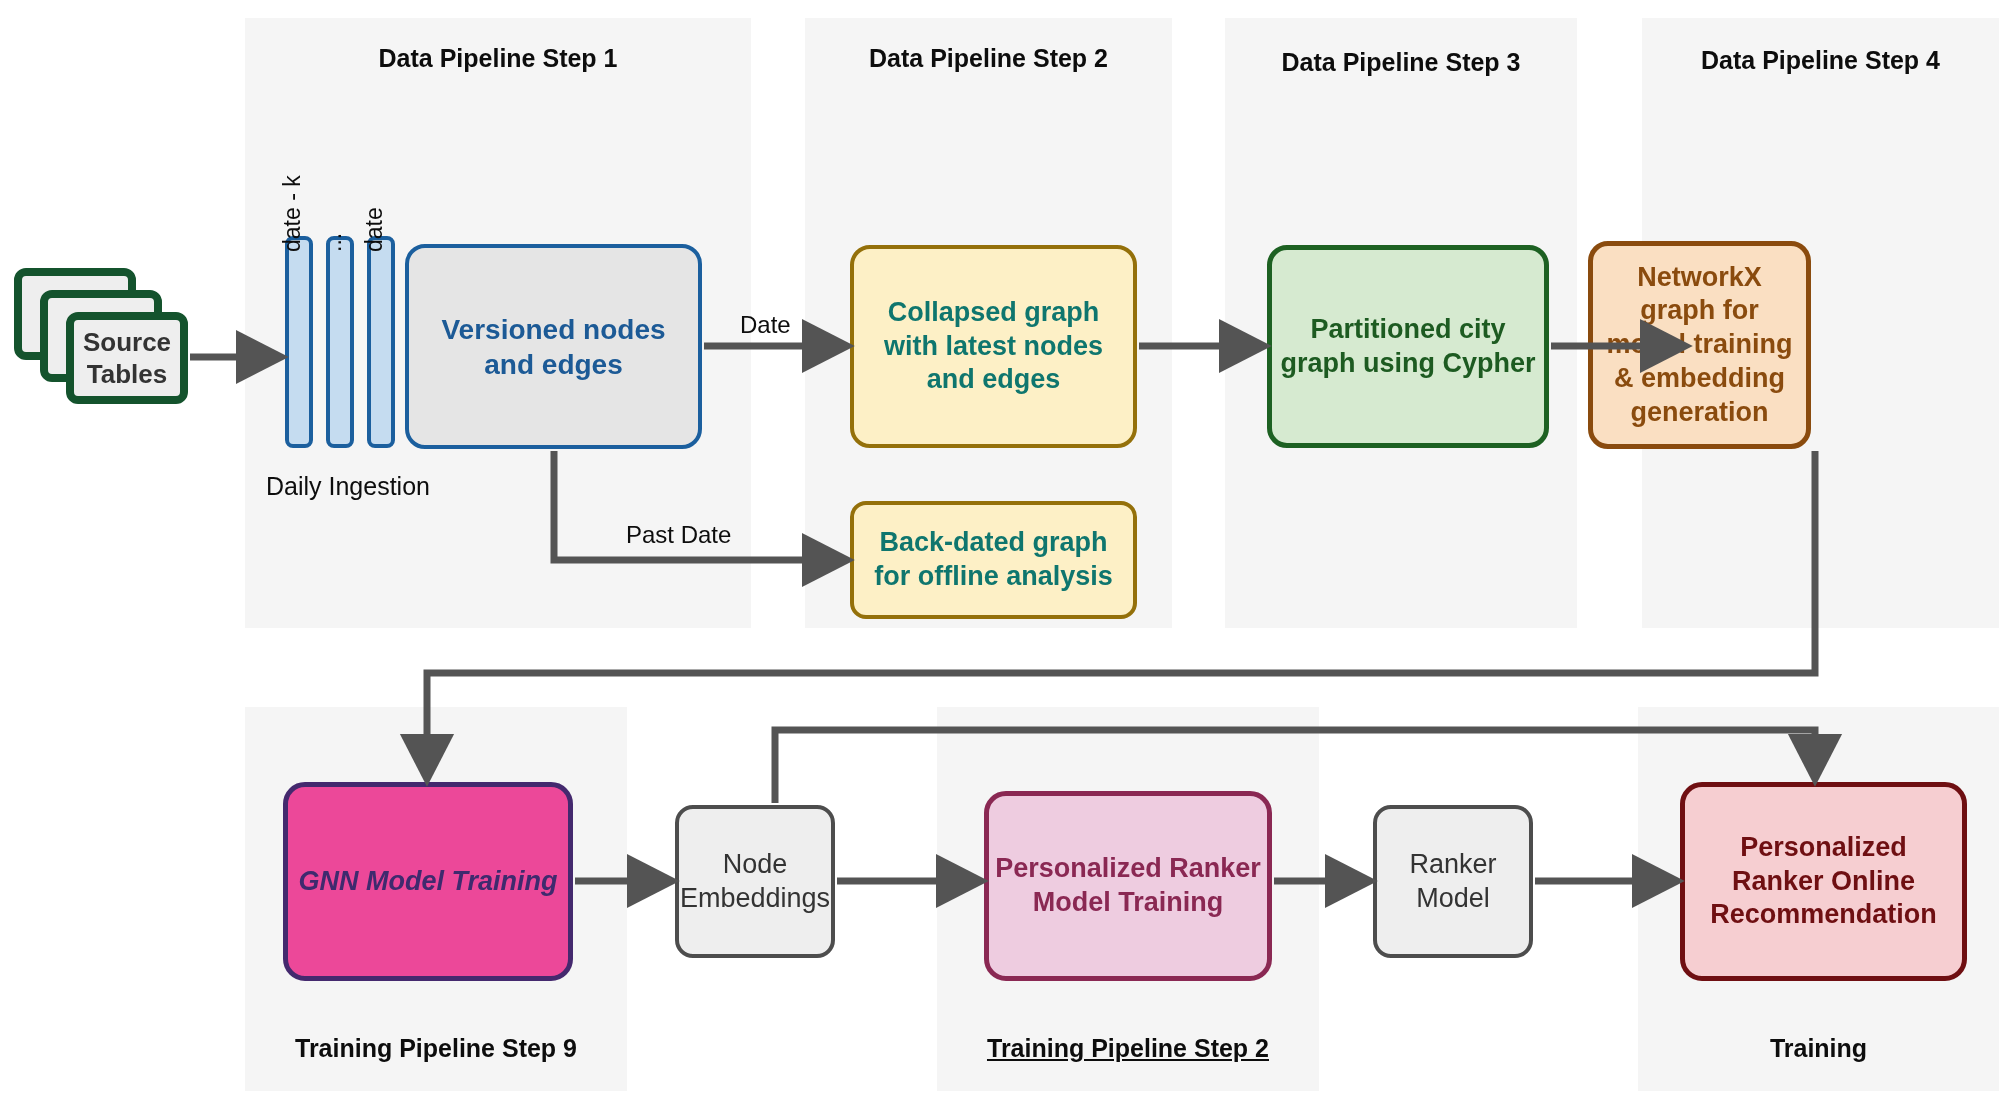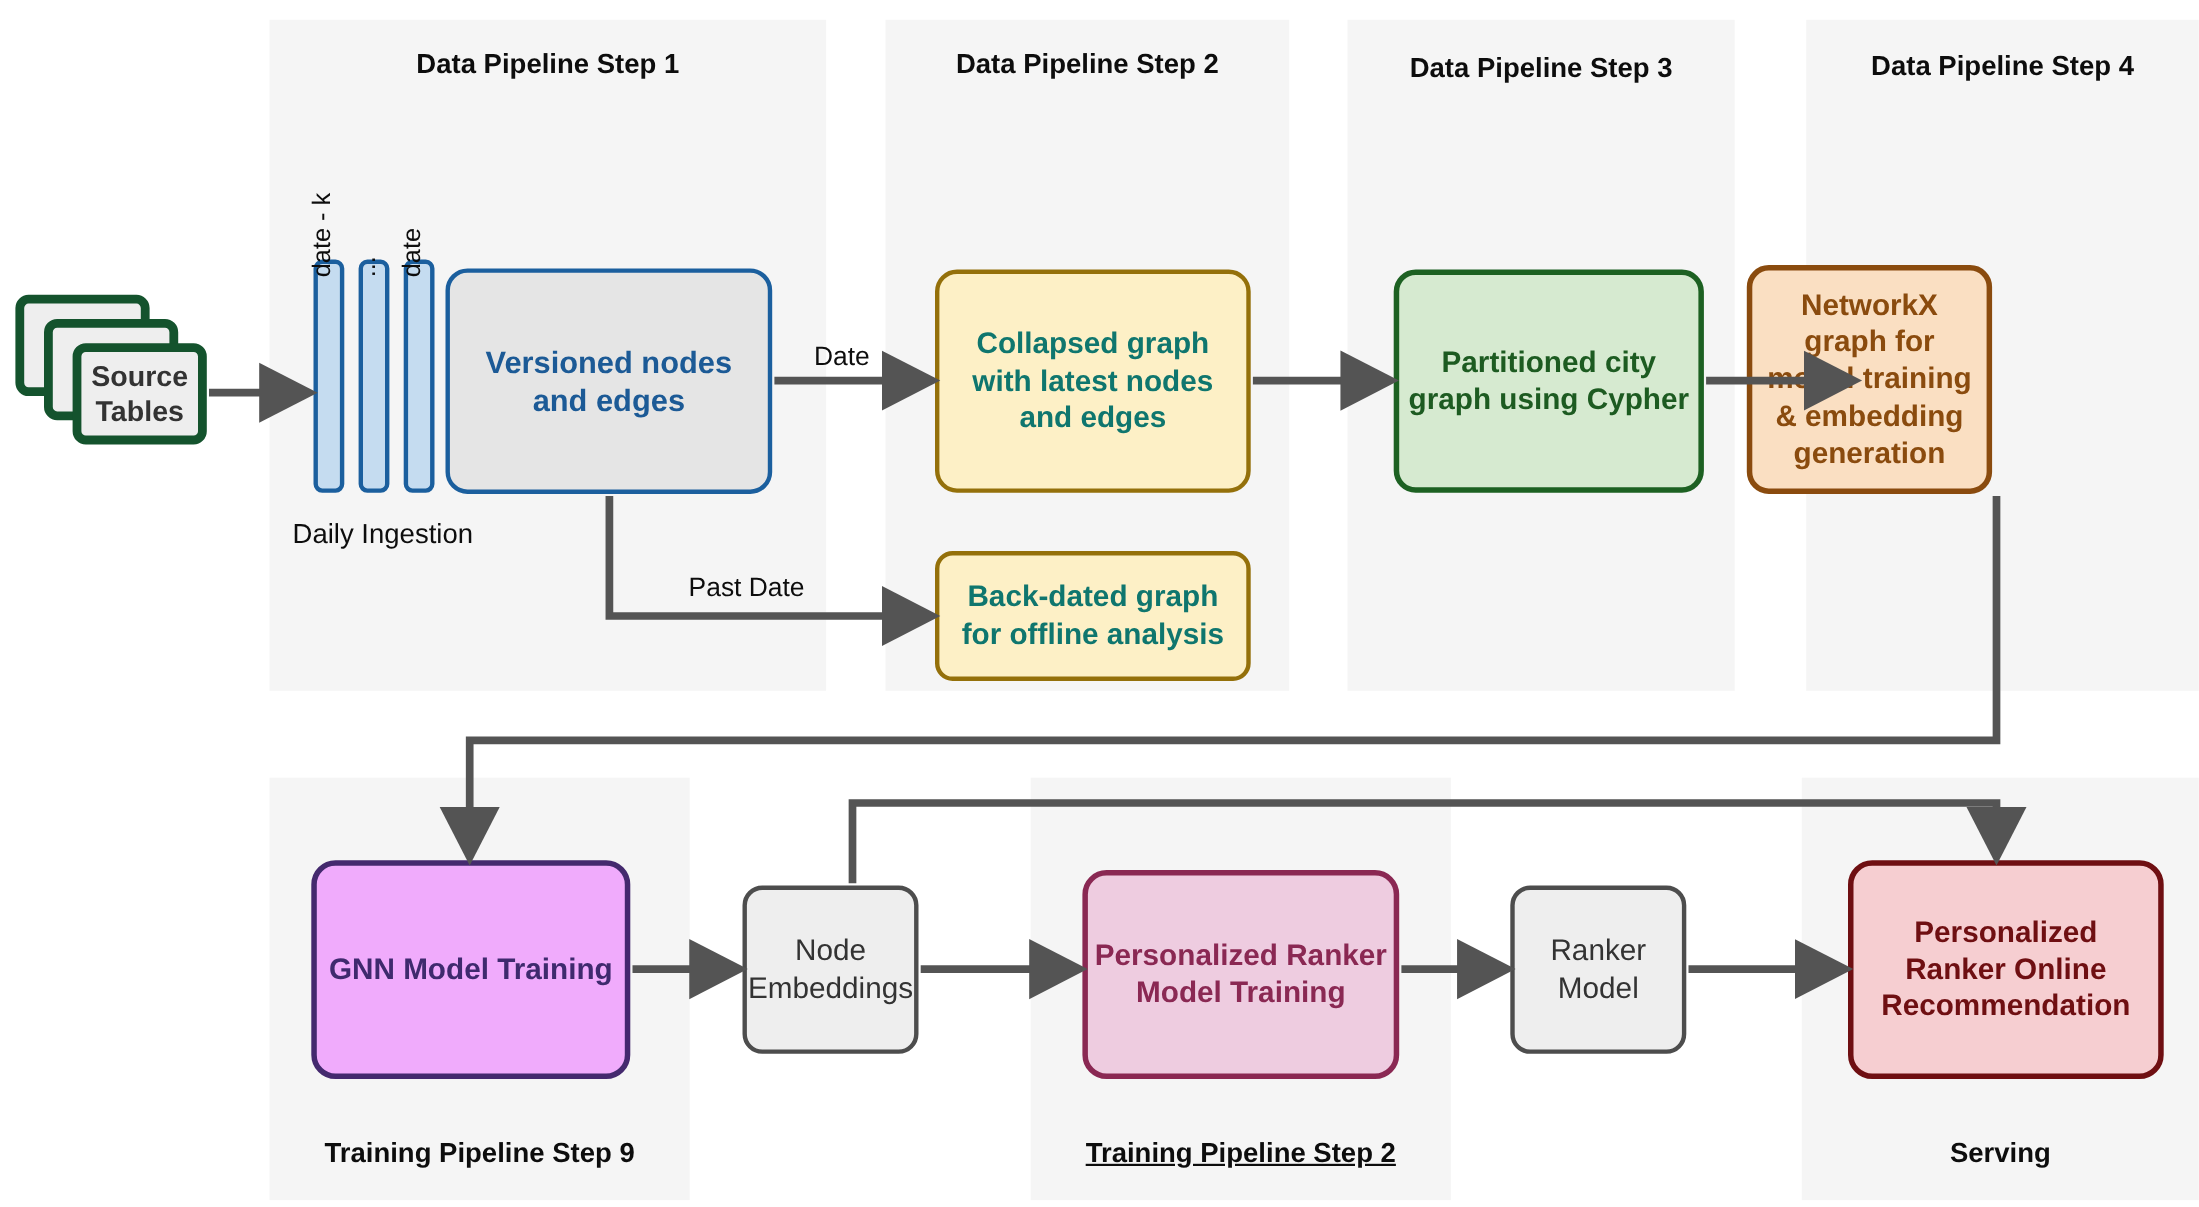--- a/index.html
+++ b/index.html
@@ -37,21 +37,21 @@
     line-height: 1.25;
     border-style: solid;
   }
   .node span { display: block; width: 100%; padding: 0 6px; }
 
   
   .n-blue   { background:#e5e5e5; border-color:#1b5f9e; color:#1c5a96; }
   .n-yellow { background:#fdf0c6; border-color:#94700a; color:#0f766e; }
   .n-green  { background:#d6ead0; border-color:#1d6122; color:#1d5b21; }
   .n-orange { background:#fadfc2; border-color:#8a4b0e; color:#8a4b0e; }
-  .n-purple { background:#f0abfc; border-color:#44296e; color:#3f2a6e; }
+  .n-purple { background:#ec4899; border-color:#44296e; color:#3f2a6e;font-style:italic; }
   .n-pink   { background:#eecce0; border-color:#8a2853; color:#8a2853; }
   .n-red    { background:#f6ced1; border-color:#6f0f12; color:#6f0f12; }
   .n-grey   { background:#eeeeee; border-color:#4d4d4d; color:#333333; }
 
   .bar {
     position: absolute;
     box-sizing: border-box;
     background: #c5dcf0;
     border: 4px solid #1b5f9e;
     border-radius: 8px;
@@ -109,21 +109,21 @@
   <div class="band-title" style="left:805px; top:44px; width:367px;">Data Pipeline Step 2</div>
   <div class="band-title" style="left:1225px; top:48px; width:352px;">Data Pipeline Step 3</div>
   <div class="band-title" style="left:1642px; top:46px; width:357px;">Data Pipeline Step 4</div>
 
   <div class="band" style="left:245px; top:707px; width:382px; height:384px;"></div>
   <div class="band" style="left:937px; top:707px; width:382px; height:384px;"></div>
   <div class="band" style="left:1638px; top:707px; width:361px; height:384px;"></div>
 
   <div class="band-title" style="left:245px; top:1034px; width:382px;">Training Pipeline Step 9</div>
   <div class="band-title" style="left:937px; top:1034px; width:382px;text-decoration:underline;">Training Pipeline Step 2</div>
-  <div class="band-title" style="left:1638px; top:1034px; width:361px;">Serving</div>
+  <div class="band-title" style="left:1638px; top:1034px; width:361px;">Training</div>
 
   <div class="stackcard" style="left:14px; top:268px; width:122px; height:92px;"></div>
   <div class="stackcard" style="left:40px; top:290px; width:122px; height:92px;"></div>
   <div class="stackcard top" style="left:66px; top:312px; width:122px; height:92px;">
     <span>Source Tables</span>
   </div>
 
   <div class="bar" style="left:285px; top:236px; width:28px; height:212px;"></div>
   <div class="bar" style="left:326px; top:236px; width:28px; height:212px;"></div>
   <div class="bar" style="left:367px; top:236px; width:28px; height:212px;"></div>

